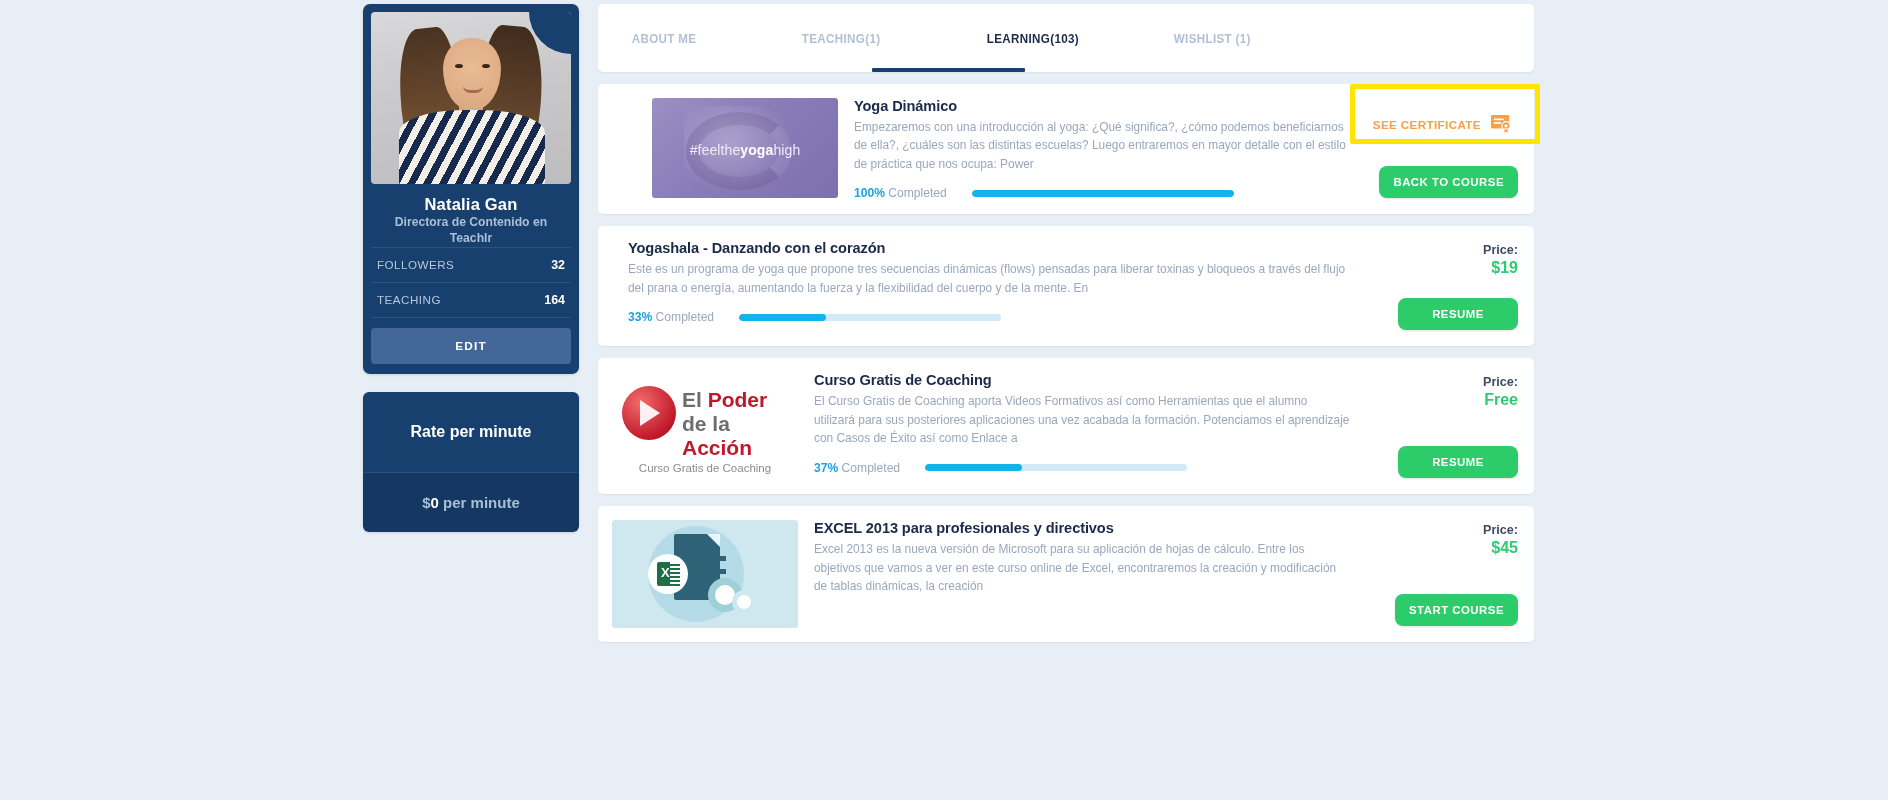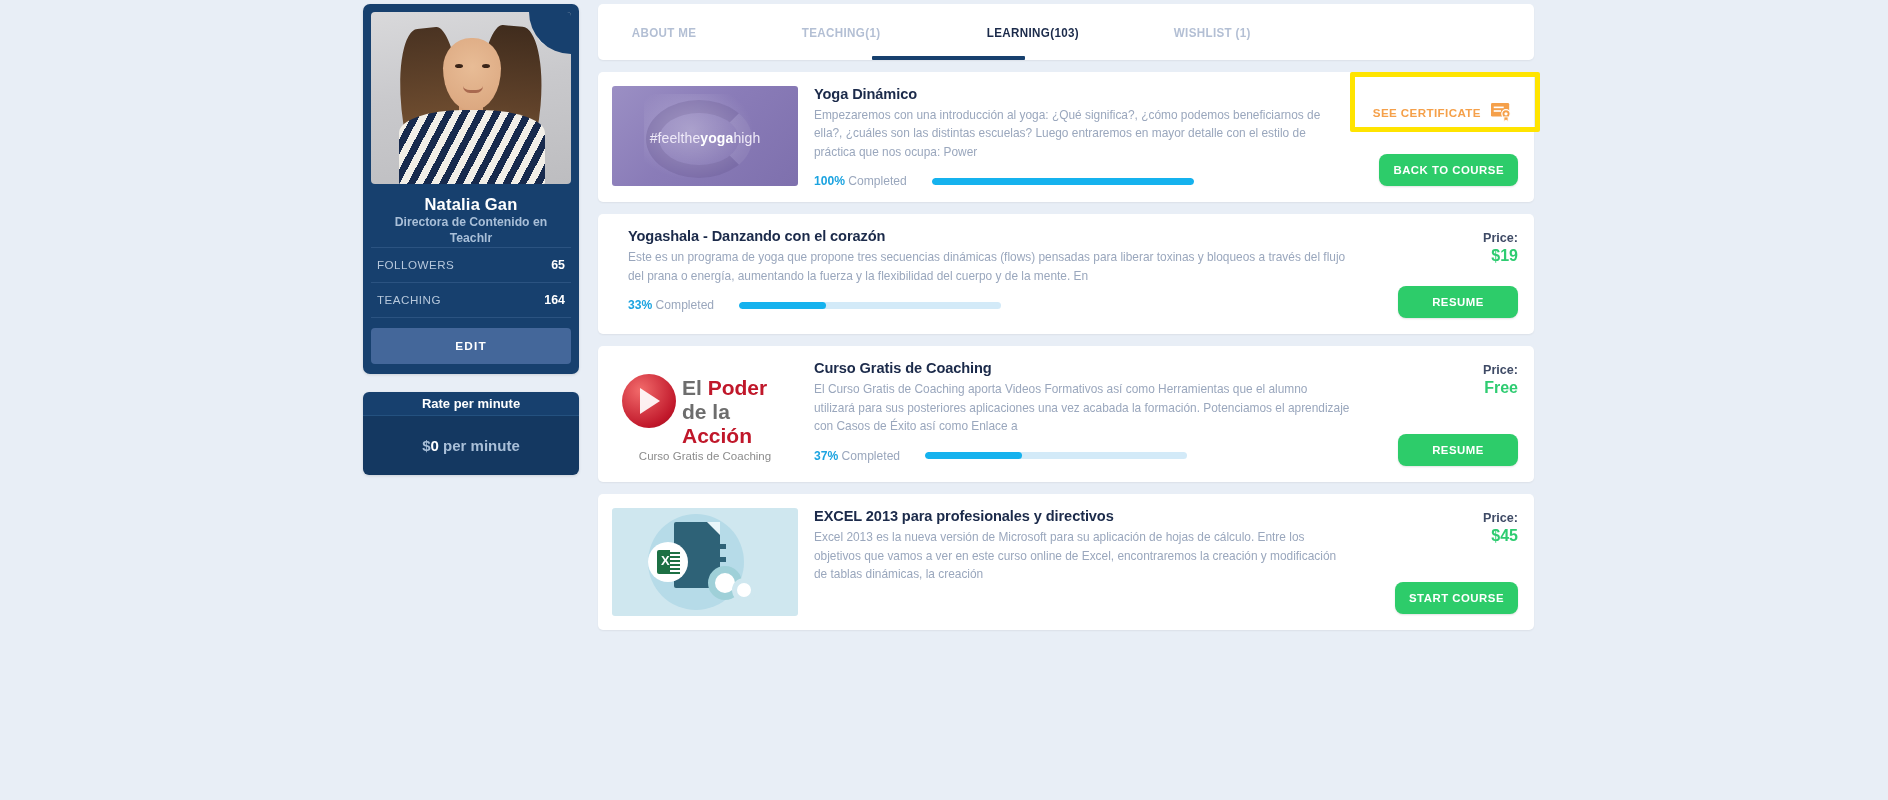--- a/index.html
+++ b/index.html
@@ -68,30 +68,30 @@
   .edit-btn {
     display:block; width:100%; margin-top:10px; padding:11px 0;
     background:#44679a; color:#fff; border:none; border-radius:4px;
     font-size:11.8px; font-weight:bold; letter-spacing:1.2px; cursor:pointer;
     font-family:"Liberation Sans", sans-serif;
   }
   .rate-card {
     margin-top: 18px; border-radius:6px; overflow:hidden;
     box-shadow: 0 1px 3px rgba(0,0,0,.12);
   }
-  .rate-head { background:#17406e; color:#fff; font-size:13px; font-weight:bold;
-               text-align:center; padding:4px 0; }
+  .rate-head { background:#17406e; color:#fff; font-size:16px; font-weight:bold;
+               text-align:center; padding:31px 0; }
   .rate-body { background:#143861; color:#a9bfd8; font-size:15px; font-weight:bold;
                text-align:center; padding:21px 0; border-top:1px solid #24517f; }
   .rate-body .amt { color:#fff; }
 
   
   .main { position:absolute; left:598px; top:4px; width:936px; }
   .tabs-card {
-    background:#fff; border-radius:5px; height:56px; position:relative;
+    background:#fff; border-radius:5px; height:68px; position:relative;
     display:flex; align-items:center; box-shadow:0 1px 2px rgba(0,0,0,.06);
   }
   .tab {
     font-size:13.2px; font-weight:bold; letter-spacing:.4px;
     color:#b3bfd4; padding:0 2px; cursor:pointer; white-space:nowrap;
     font-stretch: condensed; transform: scaleX(.88); transform-origin: left center;
   }
   .tab.active { color:#1b2a4a; }
   .tab-underline {
     position:absolute; bottom:0; height:4px; background:#17406e; border-radius:1px;
@@ -100,21 +100,21 @@
   .course-card {
     background:#fff; border-radius:5px; margin-top:12px;
     box-shadow:0 1px 2px rgba(0,0,0,.06);
     position:relative; display:flex; padding:14px 16px 14px 14px;
     min-height:120px;
   }
   .thumb { width:186px; height:100px; border-radius:3px; flex:0 0 186px; overflow:hidden; position:relative; }
   .thumb.tall { height:108px; }
 
   
-  .t-yoga { background: linear-gradient(135deg,#9b8fc4 0%, #8a7cb8 45%, #7e70ad 100%); }
+  .t-yoga { background: linear-gradient(135deg,#9b8fc4 0%, #8a7cb8 45%, #7e70ad 100%); margin-left: 40px; }
   .t-yoga .fig { position:absolute; left:32px; top:8px; width:118px; height:92px;
                  background: radial-gradient(ellipse at 40% 40%, rgba(255,255,255,.28), rgba(255,255,255,0) 62%); }
   .t-yoga .arc { position:absolute; left:34px; top:14px; width:106px; height:78px;
                  border:13px solid rgba(120,106,165,.75); border-radius:50%;
                  border-right-color: rgba(150,138,190,.5); }
   .t-yoga .txt { position:absolute; left:0; right:0; top:44px; text-align:center;
                  font-size:14px; color:#efeaf8; letter-spacing:.1px; }
   .t-yoga .txt b { color:#fff; }
 
   
@@ -226,21 +226,21 @@
             <path fill="#fff" d="M10.6 15.4l-3-3 1.2-1.2 1.8 1.8 4.3-4.3 1.2 1.2-5.5 5.5z"></path>
           </svg>
         </div>
       </div>
 
       <div class="pname">Natalia Gan</div>
       <div class="ptitle">Directora de Contenido en Teachlr</div>
 
       <div class="stat-row">
         <span class="stat-label">FOLLOWERS</span>
-        <span class="stat-val">65</span>
+        <span class="stat-val">32</span>
       </div>
       <div class="stat-row">
         <span class="stat-label">TEACHING</span>
         <span class="stat-val">164</span>
       </div>
       <div style="border-top:1px solid #2b5381;"></div>
 
       <button class="edit-btn">EDIT</button>
     </div>
 

